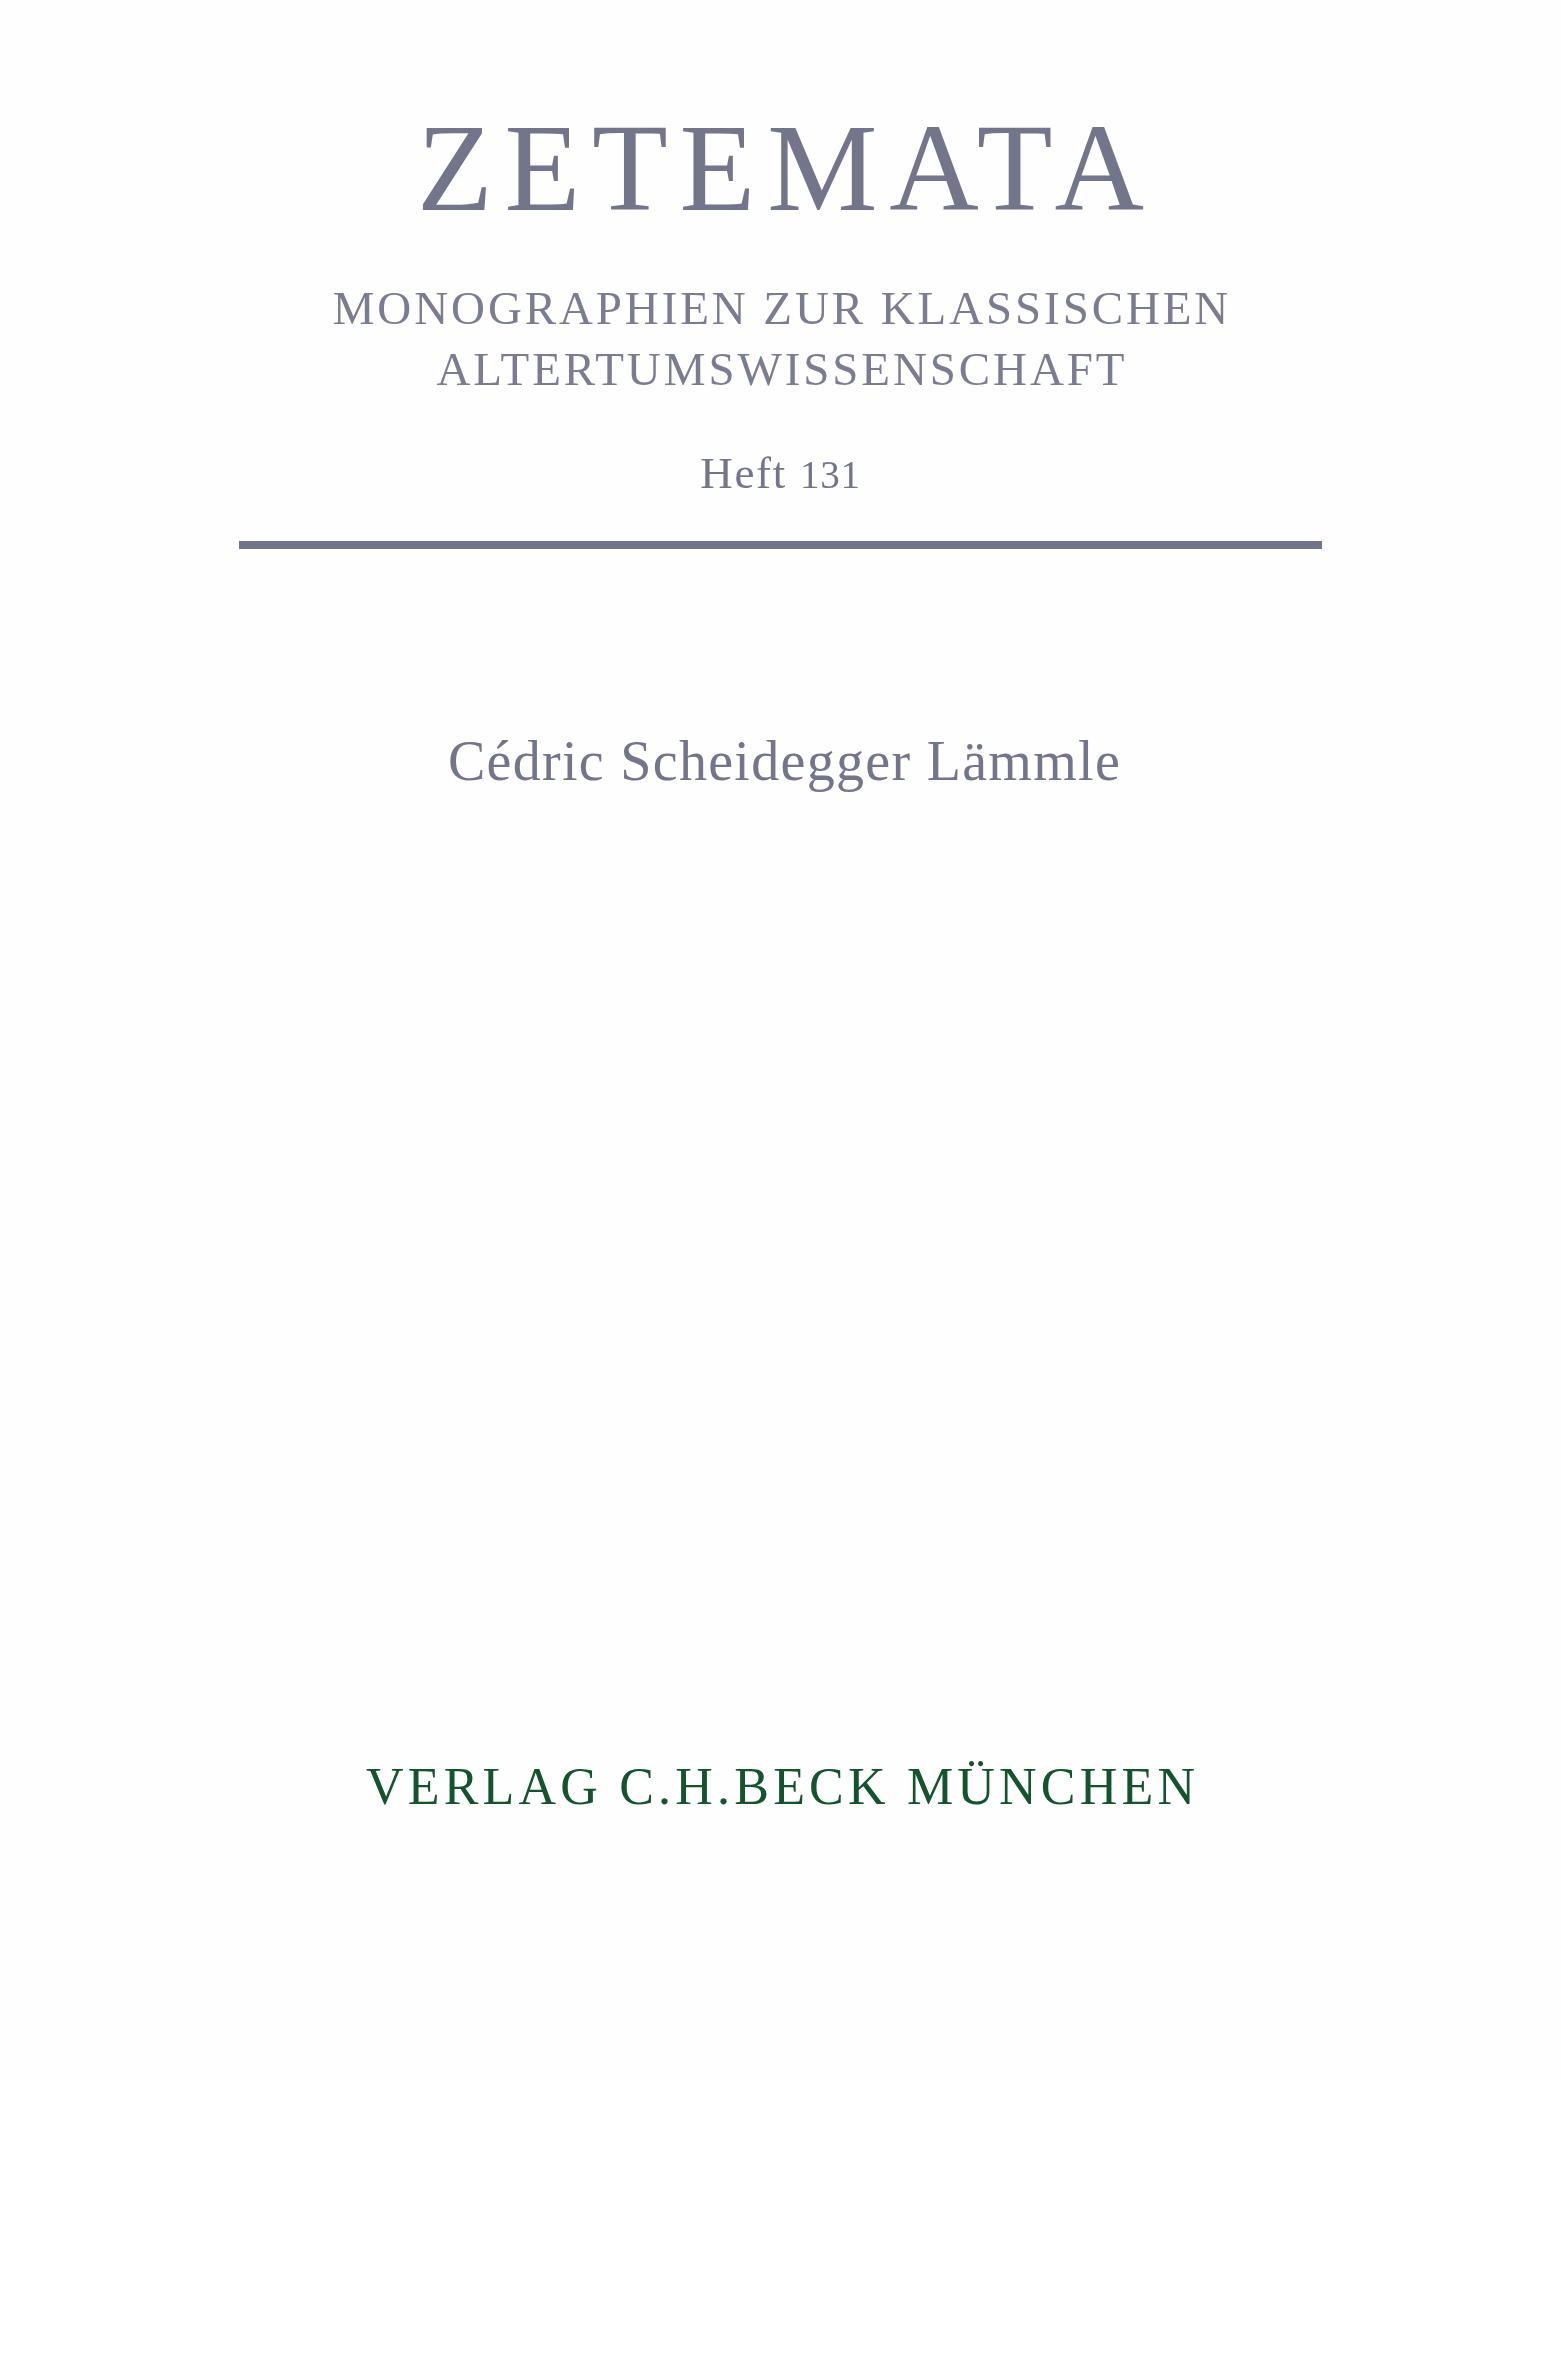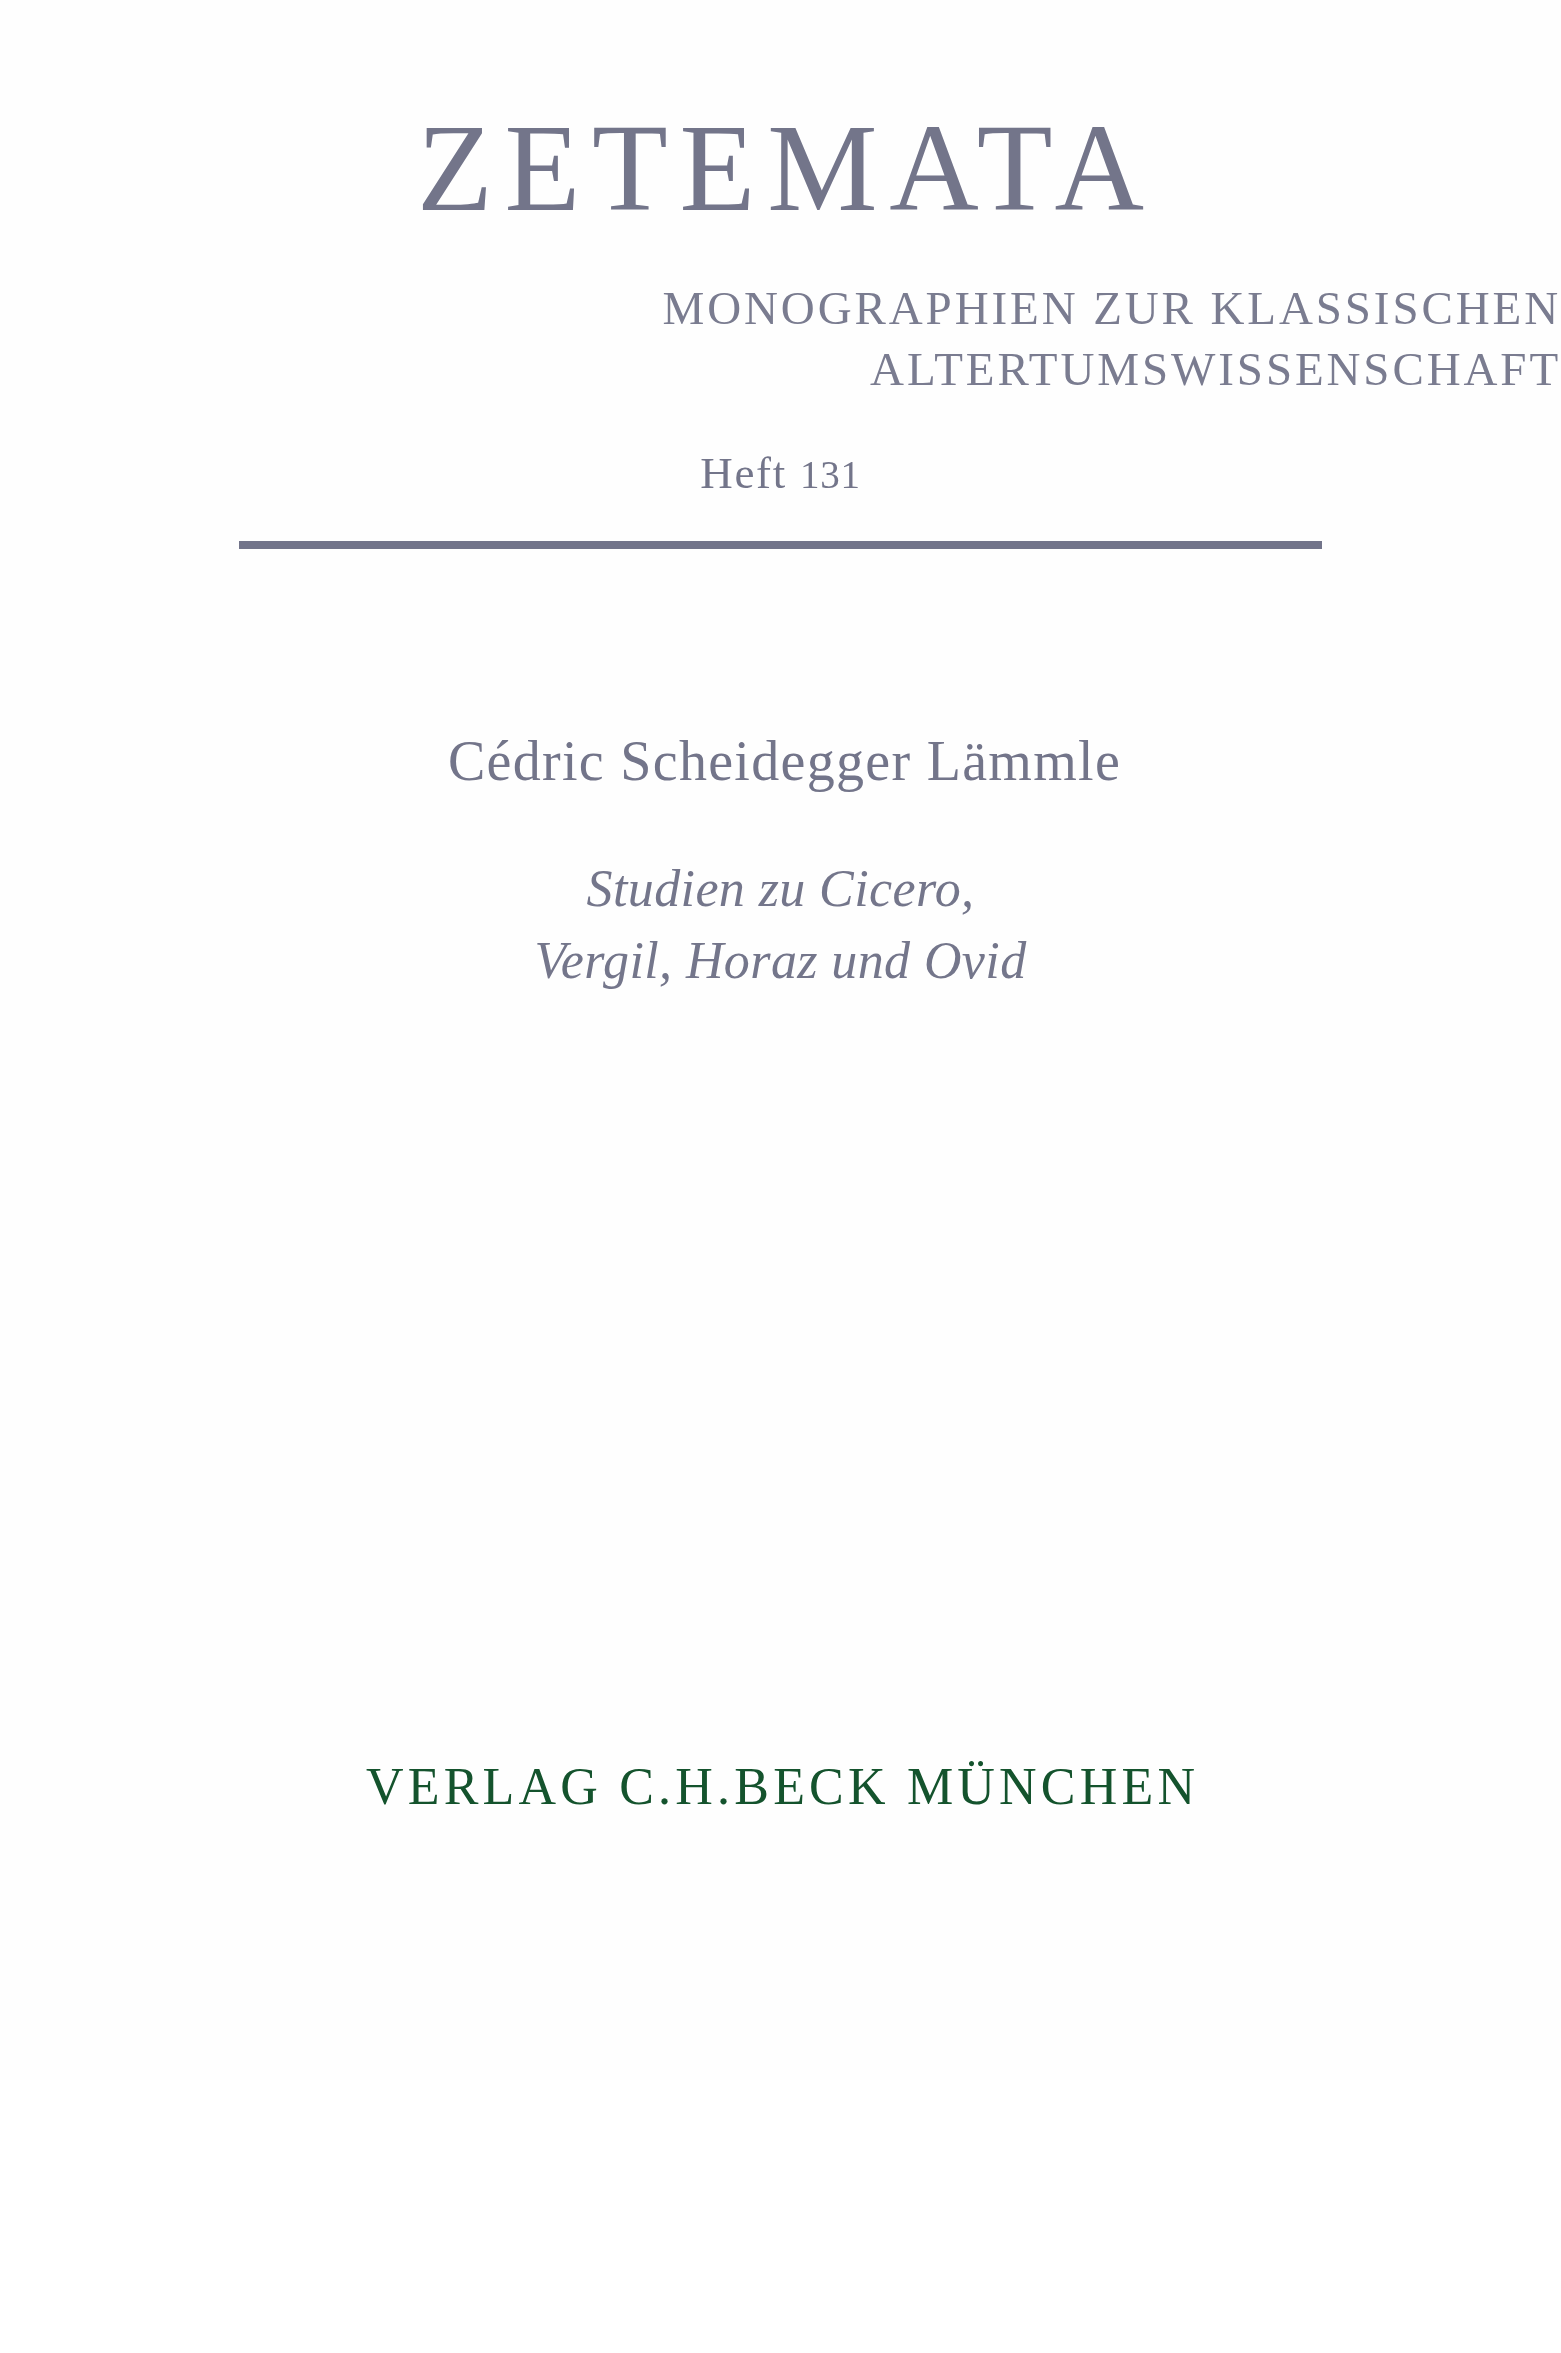--- a/index.html
+++ b/index.html
@@ -47,21 +47,20 @@
   }
 
   .series-subtitle {
     margin-top: 47px;
     font-family: "Liberation Serif", serif;
     font-size: 47px;
     line-height: 1.30;
     letter-spacing: 2.9px;
     color: #7a7c90;
     font-weight: 400;
-    text-align: right;
   }
 
   .series-subtitle .line {
     display: block;
     text-indent: 2.9px;
   }
 
   .issue {
     margin-top: 47px;
     font-family: "Liberation Serif", serif;
@@ -159,23 +158,19 @@
 
     <div class="rule"></div>
 
   </div>
 
   <div class="title-block">
 
     <div class="author">Cédric Scheidegger Lämmle</div>
 
 
-    <div class="subtitle">
-      <span class="line">Studien zu Cicero,</span>
-      <span class="line">Vergil, Horaz und Ovid</span>
-    </div>
 
   </div>
 
   <div class="publisher">VERLAG C.H.BECK MÜNCHEN</div>
 
 </div>
 
 
 </body></html>

